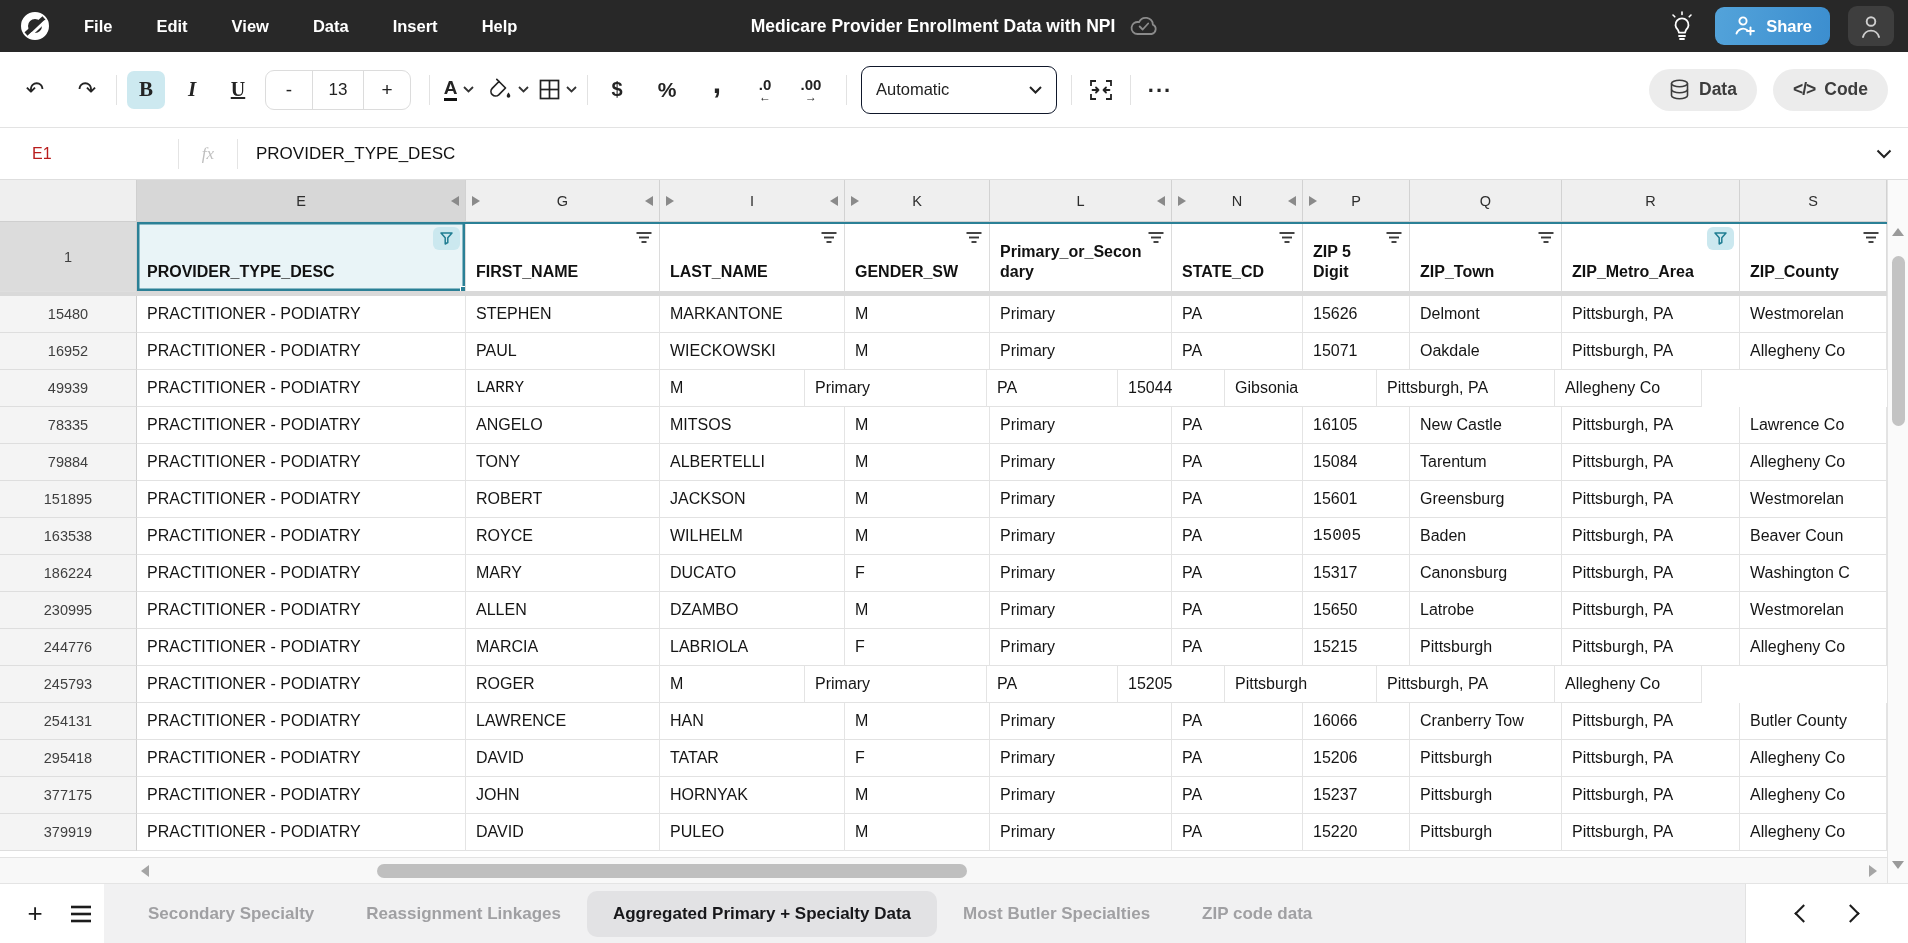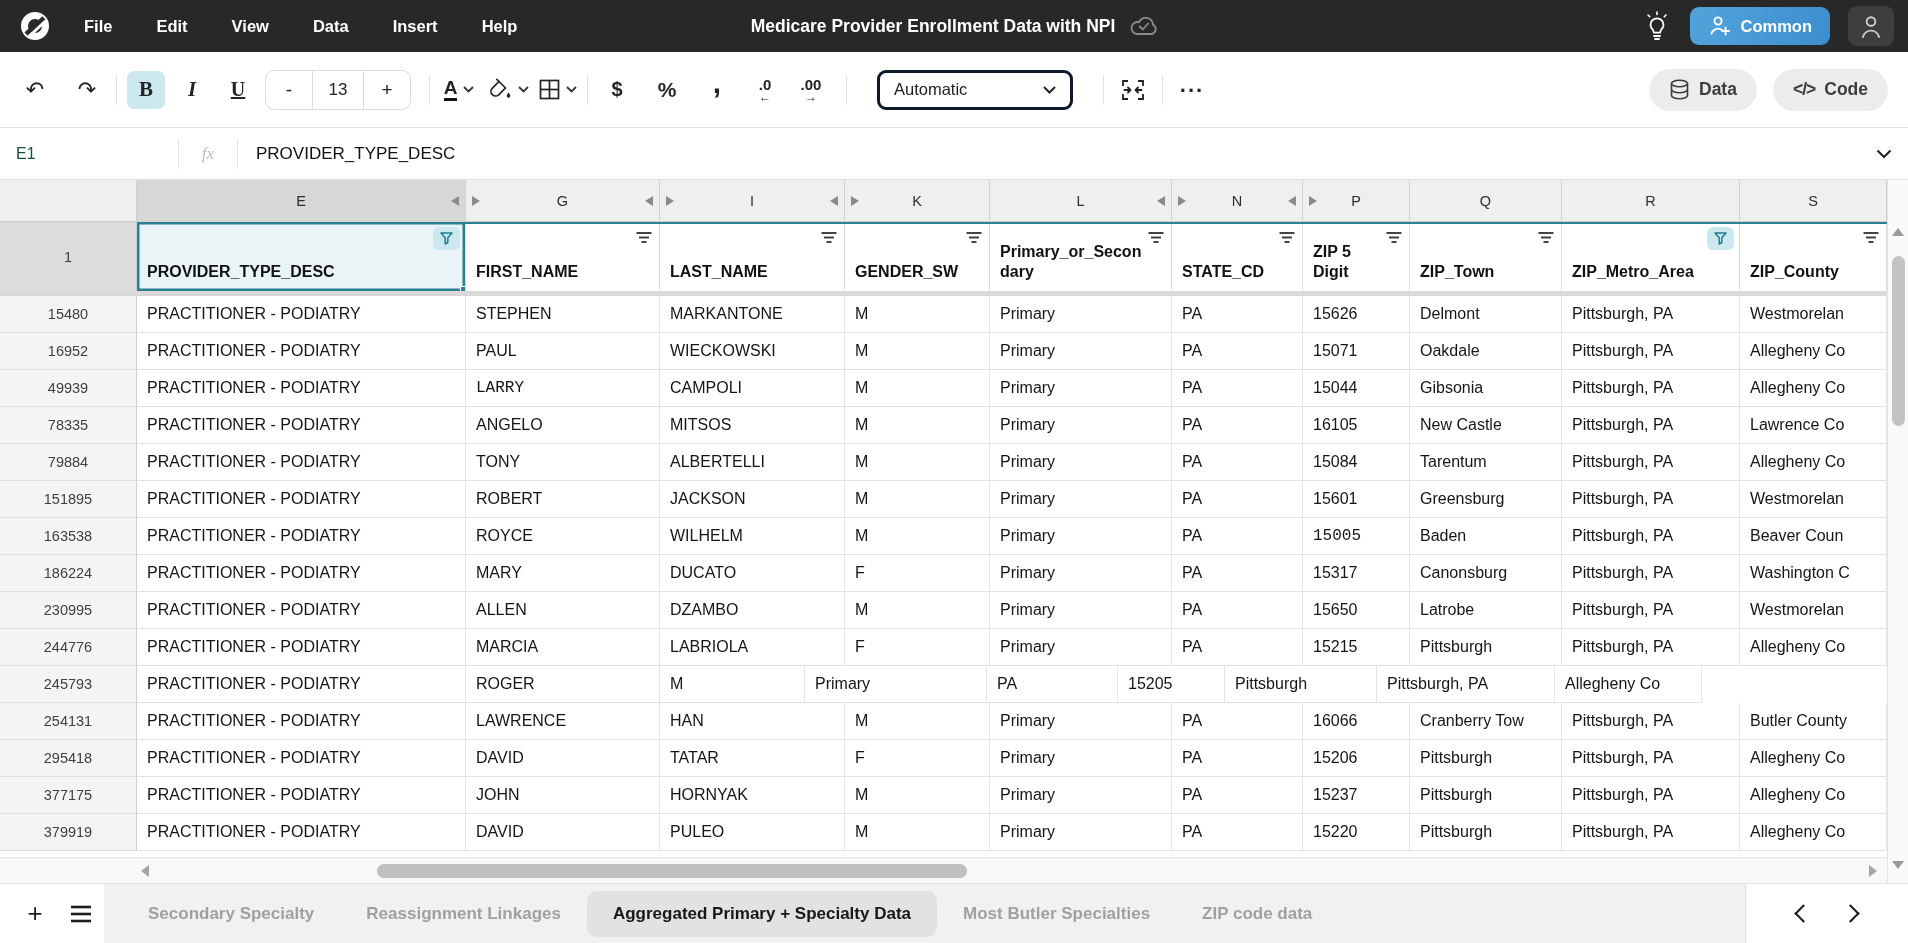--- a/index.html
+++ b/index.html
@@ -26,32 +26,32 @@
   .tb-sep { width:1px; height:30px; background:#e2e2e2; margin:0 10px; flex:none; }
   .tb-b { font-size:21px; font-weight:800; font-family:"Liberation Serif","DejaVu Serif",serif; }
   .tb-b.active { background:#cde9f0; }
   .tb-i { font-size:21px; font-style:italic; font-family:"Liberation Serif","DejaVu Serif",serif; font-weight:600;}
   .tb-u { font-size:20px; text-decoration:underline; font-family:"Liberation Serif","DejaVu Serif",serif; font-weight:600;}
   .size-group { display:flex; align-items:stretch; height:40px; border:1px solid #dcdcdc; border-radius:9px; overflow:hidden; margin:0 8px; flex:none; }
   .size-group .seg { width:46px; display:flex; align-items:center; justify-content:center; font-size:19px; color:#222; cursor:pointer; }
   .size-group .val { width:52px; border-left:1px solid #dcdcdc; border-right:1px solid #dcdcdc; font-size:17px; cursor:text; }
   .chev { width:11px; height:7px; margin-left:6px; flex:none; }
   .color-a { font-size:19px; font-weight:700; border-bottom:3.5px solid #111; line-height:1; padding-bottom:1px; }
-  .dropdown { height:40px; border:3px solid #0f172a; border-radius:9px; display:flex; align-items:center; justify-content:space-between; padding:0 14px; width:196px; margin:0 20px; cursor:pointer; flex:none; }
+  .dropdown { height:48px; border:1px solid #0f172a; border-radius:9px; display:flex; align-items:center; justify-content:space-between; padding:0 14px; width:196px; margin:0 4px; cursor:pointer; flex:none; }
   .dropdown span { font-size:16.5px; color:#222; }
   .dec-btn { display:flex; flex-direction:column; align-items:center; line-height:1; cursor:pointer; }
   .dec-btn .t { font-size:15px; font-weight:700; color:#222; }
   .dec-btn .a { font-size:12px; color:#222; margin-top:-1px; }
   .pill { height:42px; border-radius:21px; background:#ececec; display:flex; align-items:center; gap:9px; padding:0 20px; cursor:pointer; flex:none; }
   .pill span { font-size:17.5px; font-weight:600; color:#3c3c3c; }
   .code-glyph { font-size:16px; font-weight:700; color:#3c3c3c; letter-spacing:-1px; }
 
   
   .fbar { position:absolute; top:128px; left:0; width:1908px; height:52px; background:#fff; border-bottom:1px solid #dedede; display:flex; align-items:center; }
-  .cell-ref { width:178px; padding-left:16px; font-size:16px; color:#14532d; }
+  .cell-ref { width:178px; padding-left:32px; font-size:16px; color:#b91c1c; }
   .fbar-sep { width:1px; height:30px; background:#e4e4e4; }
   .fx { width:58px; text-align:center; font-size:17px; font-style:italic; color:#bfbfbf; font-family:"Liberation Serif","DejaVu Serif",serif; }
   .fvalue { padding-left:18px; font-size:17px; color:#111; flex:1; }
   .fbar-chev { margin-right:16px; cursor:pointer; }
 
   
   .grid { position:absolute; top:180px; left:0; width:1887px; height:703px; overflow:hidden; background:#fff; }
   .col-strip { display:flex; height:42px; background:#efefef; }
   .corner { width:137px; flex:none; background:#efefef; border-right:1px solid #cfcfcf; border-bottom:1px solid #cfcfcf;}
   .colcell { position:relative; flex:none; display:flex; align-items:center; justify-content:center; background:#efefef; border-right:1px solid #d2d2d2; border-bottom:1px solid #cfcfcf; font-size:14.5px; color:#2e2e2e; cursor:pointer; }
@@ -134,21 +134,21 @@
         <line x1="6" y1="5" x2="7.8" y2="6.8" stroke="#fff" stroke-width="1.6" stroke-linecap="round"></line>
         <line x1="24" y1="5" x2="22.2" y2="6.8" stroke="#fff" stroke-width="1.6" stroke-linecap="round"></line>
       </svg>
       <div class="share-btn">
         <svg width="24" height="22" viewBox="0 0 24 22">
           <circle cx="10" cy="6" r="3.6" fill="none" stroke="#fff" stroke-width="1.9"></circle>
           <path d="M3.5 18.5 a6.8 6.8 0 0 1 10.5 -3.5" fill="none" stroke="#fff" stroke-width="1.9" stroke-linecap="round"></path>
           <line x1="17.5" y1="12.5" x2="17.5" y2="19.5" stroke="#fff" stroke-width="1.9" stroke-linecap="round"></line>
           <line x1="14" y1="16" x2="21" y2="16" stroke="#fff" stroke-width="1.9" stroke-linecap="round"></line>
         </svg>
-        <span>Common</span>
+        <span>Share</span>
       </div>
       <div class="avatar-btn">
         <svg width="24" height="26" viewBox="0 0 24 26">
           <circle cx="12" cy="8.5" r="4.3" fill="none" stroke="#cfcfcf" stroke-width="1.9"></circle>
           <path d="M4 24 a8.2 8.2 0 0 1 16 0" fill="none" stroke="#cfcfcf" stroke-width="1.9" stroke-linecap="round"></path>
         </svg>
       </div>
     </div>
   </div>
 
@@ -399,21 +399,20 @@
           <div class="dcell" style="width: 131px;">PA</div>
           <div class="dcell" style="width: 107px;">15071</div>
           <div class="dcell" style="width: 152px;">Oakdale</div>
           <div class="dcell" style="width: 178px;">Pittsburgh, PA</div>
           <div class="dcell" style="width: 147px;">Allegheny Co</div>
         </div>
         <div class="drow">
           <div class="gut">49939</div>
           <div class="dcell" style="width: 329px;">PRACTITIONER - PODIATRY</div>
           <div class="dcell" style="width: 194px; font-family: Liberation Mono, monospace;">LARRY</div>
-          <div class="dcell" style="width: 185px;">CAMPOLI</div>
           <div class="dcell" style="width: 145px;">M</div>
           <div class="dcell" style="width: 182px;">Primary</div>
           <div class="dcell" style="width: 131px;">PA</div>
           <div class="dcell" style="width: 107px;">15044</div>
           <div class="dcell" style="width: 152px;">Gibsonia</div>
           <div class="dcell" style="width: 178px;">Pittsburgh, PA</div>
           <div class="dcell" style="width: 147px;">Allegheny Co</div>
         </div>
         <div class="drow">
           <div class="gut">78335</div>

